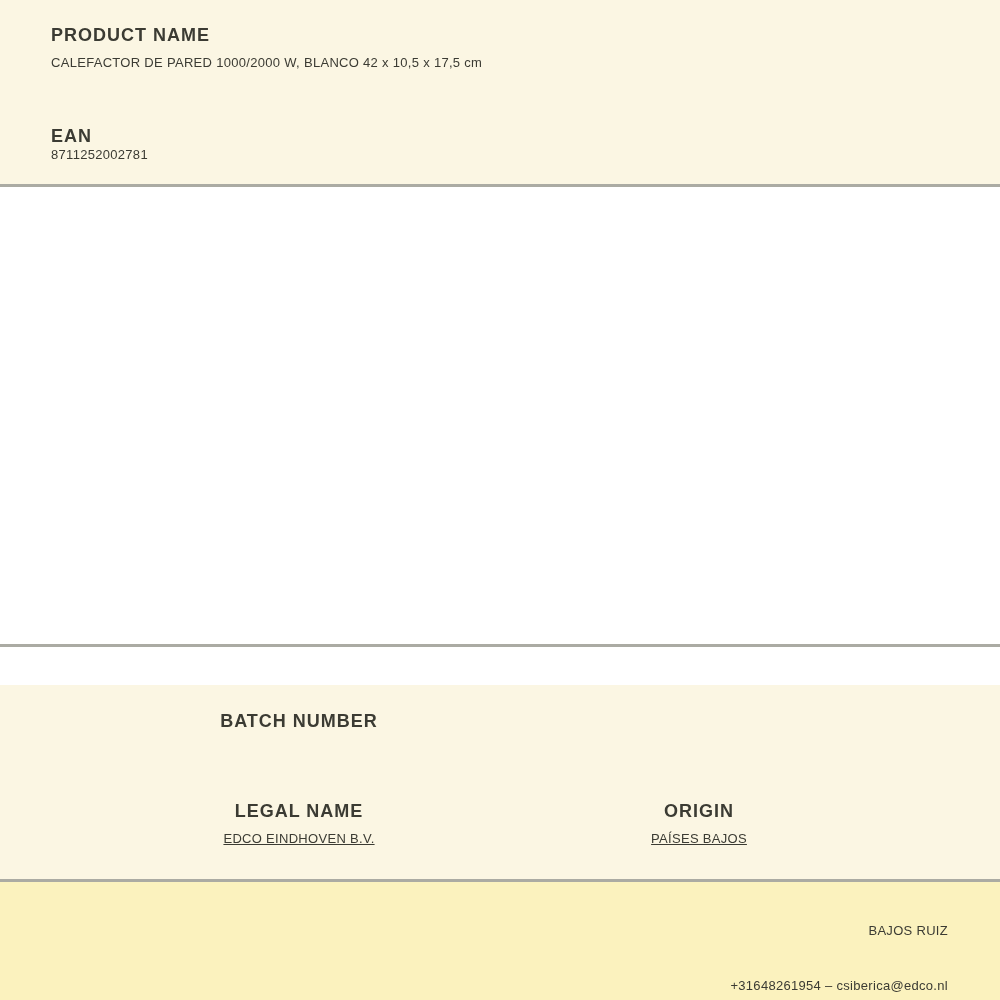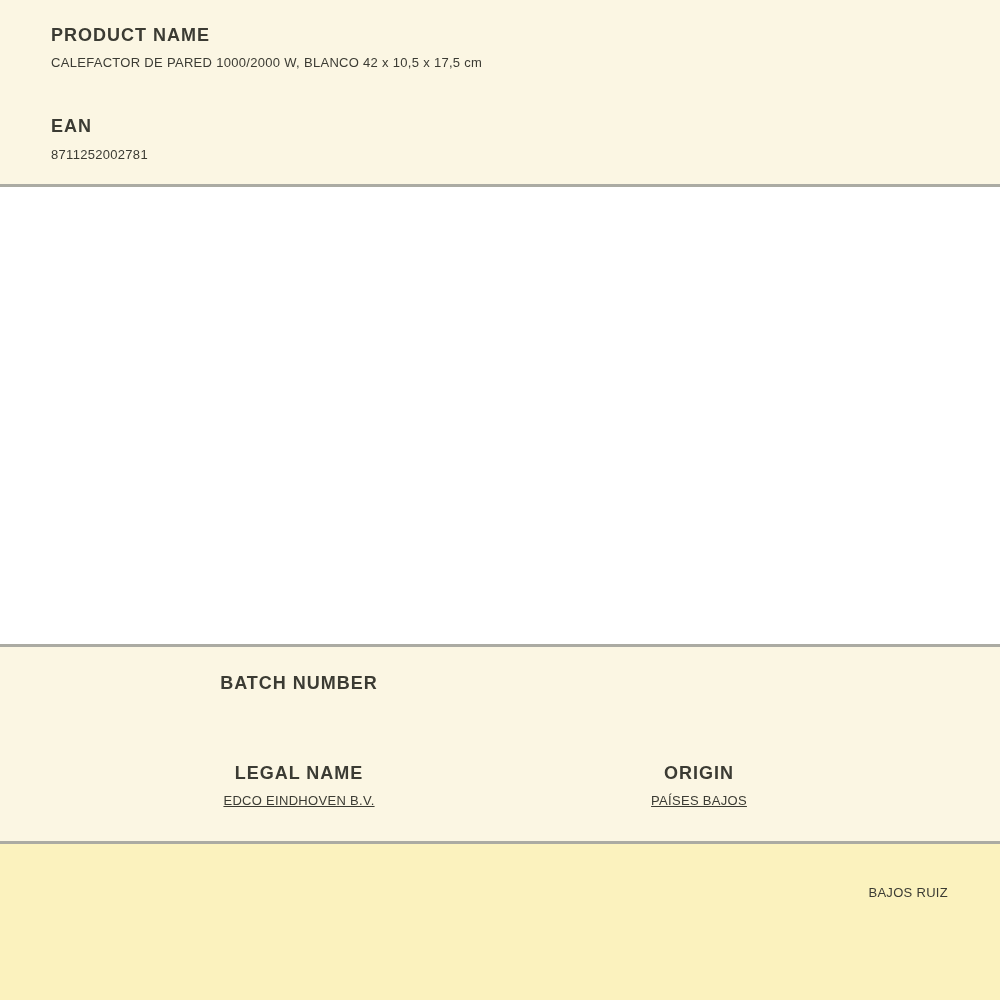--- a/index.html
+++ b/index.html
@@ -10,42 +10,42 @@
     color: #3B3B33;
     background: #ffffff;
     position: relative;
     overflow: hidden;
   }
   .sheet { width: 1000px; height: 1000px; display: flex; flex-direction: column; }
 
   section { position: relative; box-sizing: border-box; }
   .sec-top    { height: 187px; background: #FBF6E3; border-bottom: 3px solid #ABABA3; }
   .sec-middle { height: 460px; background: #FFFFFF; border-bottom: 3px solid #ABABA3; }
-  .sec-lower  { height: 197px; background: #FBF6E3; border-bottom: 3px solid #ABABA3; }
+  .sec-lower  { height: 197px; background: #FBF6E3; border-bottom: 3px solid #ABABA3; margin-top: 38px; }
   .sec-footer { flex: 1; background: #FBF2BE; }
 
   .abs { position: absolute; white-space: nowrap; }
 
   .lbl {
     font-weight: bold;
     font-size: 18px;
     letter-spacing: 1px;
     line-height: 20px;
   }
   .val {
     font-size: 13px;
     letter-spacing: 0.3px;
     line-height: 20px;
   }
   .ctr { text-align: center; }
 
   
   .pn-label { left: 51px; top: 25px; }
   .pn-value { left: 51px; top: 53px; }
-  .ean-label { left: 51px; top: 116px; }
+  .ean-label { left: 51px; top: 126px; }
   .ean-value { left: 51px; top: 145px; }
 
   
   .col-left  { left: 99px;  width: 400px; }
   .col-right { left: 499px; width: 400px; }
   .row-labels-1 { top: 26px; }
   .row-labels-2 { top: 116px; }
   .row-values-2 { top: 144px; text-decoration: underline; }
 
   
@@ -77,15 +77,16 @@
     <div class="abs lbl ctr col-left row-labels-2">LEGAL NAME</div>
     <div class="abs val ctr col-left row-values-2">EDCO EINDHOVEN B.V.</div>
 
     <div class="abs val ctr col-right row-values-2">PAÍSES BAJOS</div>
     <div class="abs lbl ctr col-right row-labels-2">ORIGIN</div>
 
   </section>
 
   <section class="sec-footer">
     <div class="abs val ft-line-1">BAJOS RUIZ</div>
+    <div class="abs val ft-line-3">+31648261954 – csiberica@edco.nl</div>
   </section>
 
 </div>
 
 </body></html>

